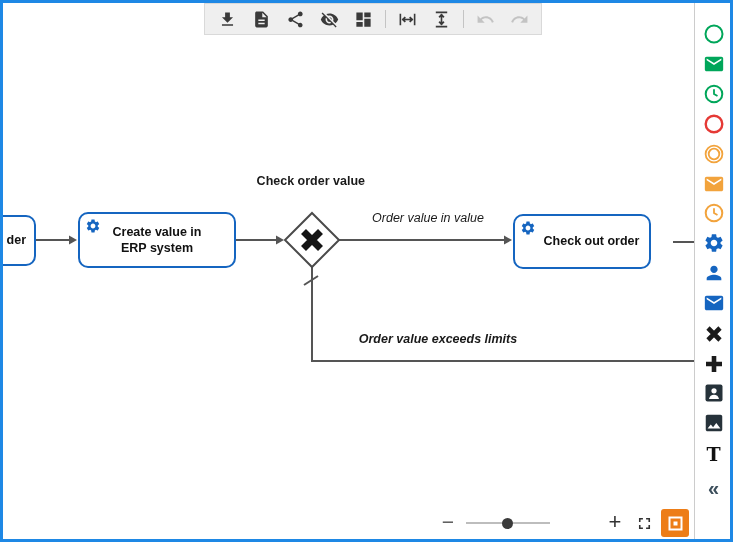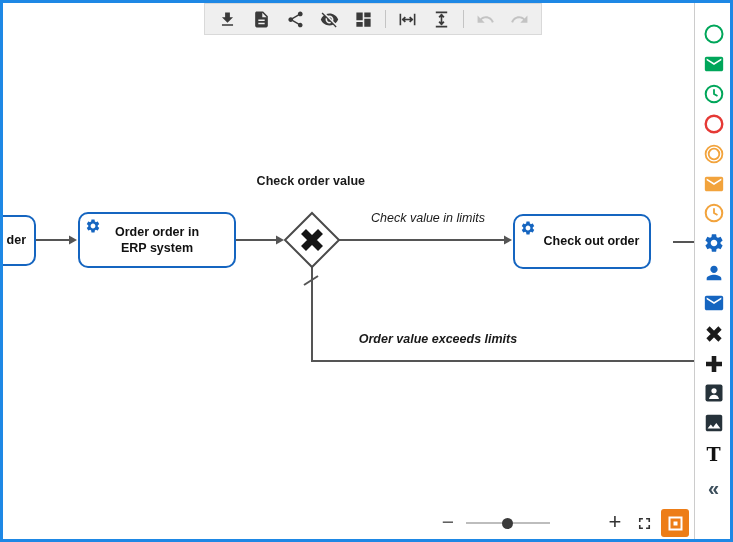--- a/index.html
+++ b/index.html
@@ -83,34 +83,34 @@
   <g fill="#555">
     <polygon points="69,235.5 77,240 69,244.5"></polygon>
     <polygon points="276,235.5 284,240 276,244.5"></polygon>
     <polygon points="504,235.5 512,240 504,244.5"></polygon>
   </g>
   <polygon points="312,213 339,240 312,267 285,240" fill="#fff" stroke="#4a4a4a" stroke-width="2"></polygon>
   <path d="M303.5 231.5 L320.5 248.5 M320.5 231.5 L303.5 248.5" stroke="#141414" stroke-width="7"></path>
 </svg>
 
 <div class="dlabel gateway-label">Check order value</div>
-<div class="dlabel flow-label-1">Check value in limits</div>
+<div class="dlabel flow-label-1">Order value in value</div>
 <div class="dlabel flow-label-2">Order value exceeds limits</div>
 
 <div class="task partial-task">
   <span>der</span>
 </div>
 
 <div class="task task-1">
   <span class="task-gear">
     <svg viewBox="0 0 24 24">
         <path d="M19.14 12.94c.04-.3.06-.61.06-.94 0-.32-.02-.64-.07-.94l2.03-1.58c.18-.14.23-.41.12-.61l-1.92-3.32c-.12-.22-.37-.29-.59-.22l-2.39.96c-.5-.38-1.03-.7-1.62-.94l-.36-2.54c-.04-.24-.24-.41-.48-.41h-3.84c-.24 0-.43.17-.47.41l-.36 2.54c-.59.24-1.13.57-1.62.94l-2.39-.96c-.22-.08-.47 0-.59.22L2.74 8.87c-.12.21-.08.47.12.61l2.03 1.58c-.05.3-.09.63-.09.94s.02.64.07.94l-2.03 1.58c-.18.14-.23.41-.12.61l1.92 3.32c.12.22.37.29.59.22l2.39-.96c.5.38 1.03.7 1.62.94l.36 2.54c.05.24.24.41.48.41h3.84c.24 0 .44-.17.47-.41l.36-2.54c.59-.24 1.13-.56 1.62-.94l2.39.96c.22.08.47 0 .59-.22l1.92-3.32c.12-.22.07-.47-.12-.61l-2.01-1.58zM12 15.6c-1.98 0-3.6-1.62-3.6-3.6s1.62-3.6 3.6-3.6 3.6 1.62 3.6 3.6-1.62 3.6-3.6 3.6z"></path>
       </svg>
   </span>
-  <span class="task-text">Order order in ERP system</span>
+  <span class="task-text">Create value in ERP system</span>
 </div>
 
 <div class="task task-2">
   <span class="task-gear">
     <svg viewBox="0 0 24 24">
         <path d="M19.14 12.94c.04-.3.06-.61.06-.94 0-.32-.02-.64-.07-.94l2.03-1.58c.18-.14.23-.41.12-.61l-1.92-3.32c-.12-.22-.37-.29-.59-.22l-2.39.96c-.5-.38-1.03-.7-1.62-.94l-.36-2.54c-.04-.24-.24-.41-.48-.41h-3.84c-.24 0-.43.17-.47.41l-.36 2.54c-.59.24-1.13.57-1.62.94l-2.39-.96c-.22-.08-.47 0-.59.22L2.74 8.87c-.12.21-.08.47.12.61l2.03 1.58c-.05.3-.09.63-.09.94s.02.64.07.94l-2.03 1.58c-.18.14-.23.41-.12.61l1.92 3.32c.12.22.37.29.59.22l2.39-.96c.5.38 1.03.7 1.62.94l.36 2.54c.05.24.24.41.48.41h3.84c.24 0 .44-.17.47-.41l.36-2.54c.59-.24 1.13-.56 1.62-.94l2.39.96c.22.08.47 0 .59-.22l1.92-3.32c.12-.22.07-.47-.12-.61l-2.01-1.58zM12 15.6c-1.98 0-3.6-1.62-3.6-3.6s1.62-3.6 3.6-3.6 3.6 1.62 3.6 3.6-1.62 3.6-3.6 3.6z"></path>
       </svg>
   </span>
   <span class="task-text-wide">Check out order</span>
 </div>

